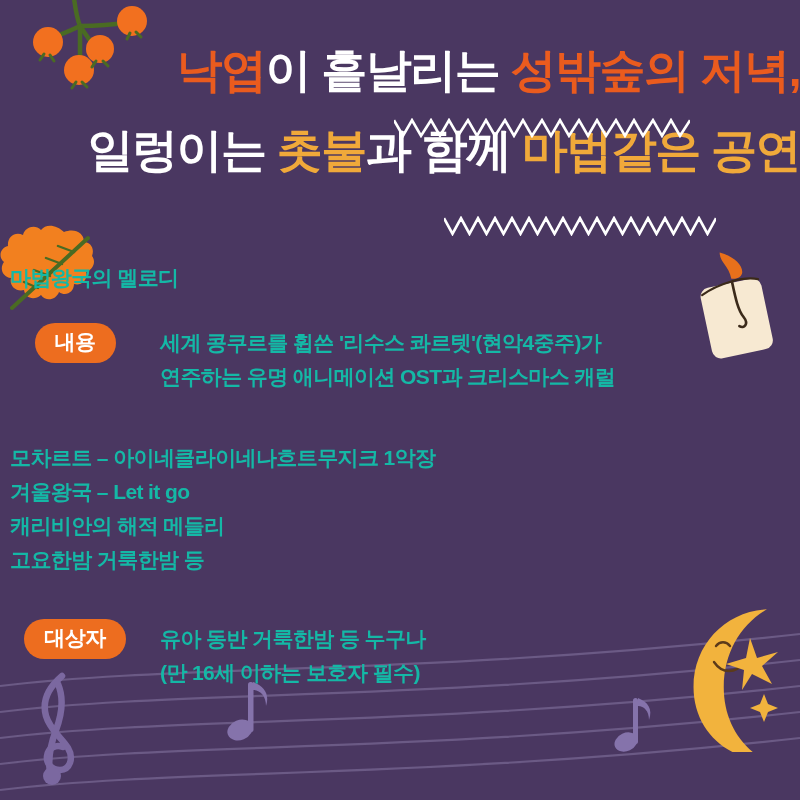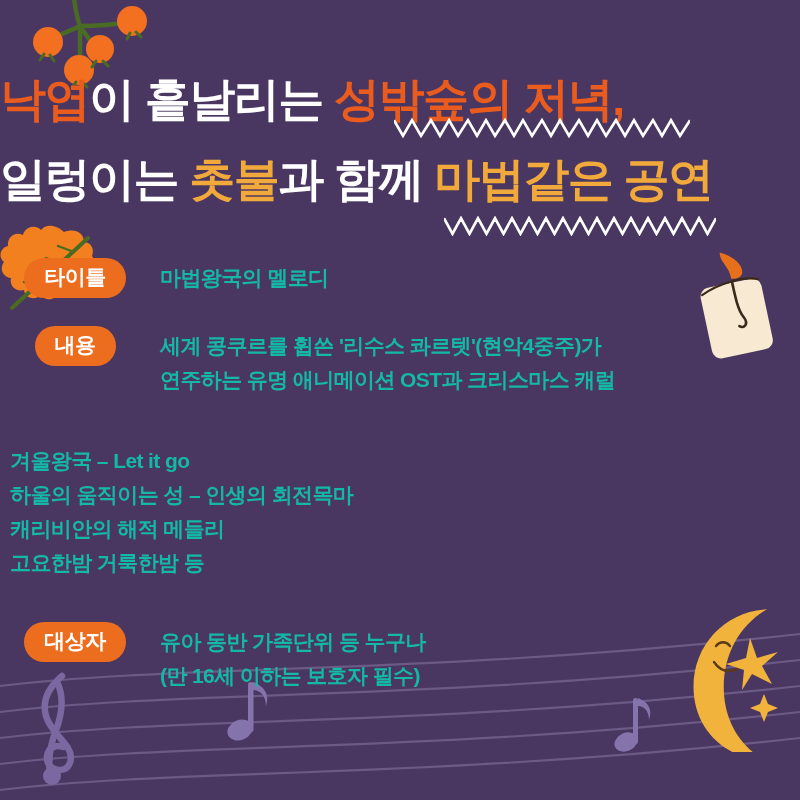--- a/index.html
+++ b/index.html
@@ -20,22 +20,21 @@
   #oak-leaf      { left:-4px;  top:214px; width:112px; height:112px; }
   #candle        { left:676px; top:248px; width:124px; height:112px; }
   #moon-stars    { left:652px; top:596px; width:152px; height:156px; }
   #treble-clef   { left:18px;  top:668px; width:86px;  height:120px; }
   #note-left     { left:224px; top:674px; width:48px;  height:72px; }
   #note-right    { left:612px; top:692px; width:48px;  height:64px; }
 
   
   #headline {
     position:absolute; left:0; top:46px; width:800px;
-    text-align:left;
-    margin-top:29px;
+    text-align:right;
   }
   .hl-line {
     font-size:46px; font-weight:800; line-height:1.08;
     letter-spacing:-1.5px; white-space:nowrap;
   }
   #hl-line-1 { margin-bottom:30px; }
   #hl-line-2 { margin-top:8px; }
   .hl-orange { color:#ea5b1e; }
   .hl-white  { color:#ffffff; }
   .hl-gold   { color:#f0a93a; }
@@ -169,51 +168,48 @@
     <polyline points="0,2 9,16 18,2 27,16 37,2 46,16 55,2 64,16 74,2 83,16 92,2 101,16 111,2 120,16 129,2 138,16 148,2 157,16 166,2 175,16 185,2 194,16 203,2 212,16 222,2 231,16 240,2 249,16 259,2 268,16 277,2 286,16 296,2" fill="none" stroke="#ffffff" stroke-width="2.6"></polyline>
   </svg>
 
   <svg class="zig" id="zig-2" viewBox="0 0 272 18" preserveAspectRatio="none">
     <polyline points="0,2 8.5,16 17,2 25.5,16 34,2 42.5,16 51,2 59.5,16 68,2 76.5,16 85,2 93.5,16 102,2 110.5,16 119,2 127.5,16 136,2 144.5,16 153,2 161.5,16 170,2 178.5,16 187,2 195.5,16 204,2 212.5,16 221,2 229.5,16 238,2 246.5,16 255,2 263.5,16 272,2" fill="none" stroke="#ffffff" stroke-width="2.6"></polyline>
   </svg>
 
   <div id="info">
 
     <div class="row" id="row-title">
-      <div class="badge-col">
-        <span class="badge">타이틀</span>
-      </div>
       <div class="text-col">
         <div class="txt">마법왕국의 멜로디</div>
       </div>
     </div>
 
     <div class="row" id="row-content">
       <div class="badge-col">
         <span class="badge">내용</span>
       </div>
       <div class="text-col">
         <div class="txt"><span>세계 콩쿠르를 휩쓴 </span><span class="em">'리수스 콰르텟'(현악4중주)</span><span>가</span></div>
         <div class="txt">연주하는 유명 애니메이션 OST과 크리스마스 캐럴</div>
       </div>
     </div>
 
     <div class="row" id="row-program">
       <div class="text-col">
+        <div class="txt">모차르트 – 아이네클라이네나흐트무지크 1악장</div>
         <div class="txt">겨울왕국 – Let it go</div>
-        <div class="txt">하울의 움직이는 성 – 인생의 회전목마</div>
         <div class="txt">캐리비안의 해적 메들리</div>
         <div class="txt">고요한밤 거룩한밤 등</div>
       </div>
     </div>
 
     <div class="row" id="row-audience">
       <div class="badge-col">
         <span class="badge">대상자</span>
       </div>
       <div class="text-col">
-        <div class="txt">유아 동반 가족단위 등 누구나</div>
+        <div class="txt">유아 동반 거룩한밤 등 누구나</div>
         <div class="txt">(만 16세 이하는 보호자 필수)</div>
       </div>
     </div>
 
   </div>
 </div>
 
 </body></html>

